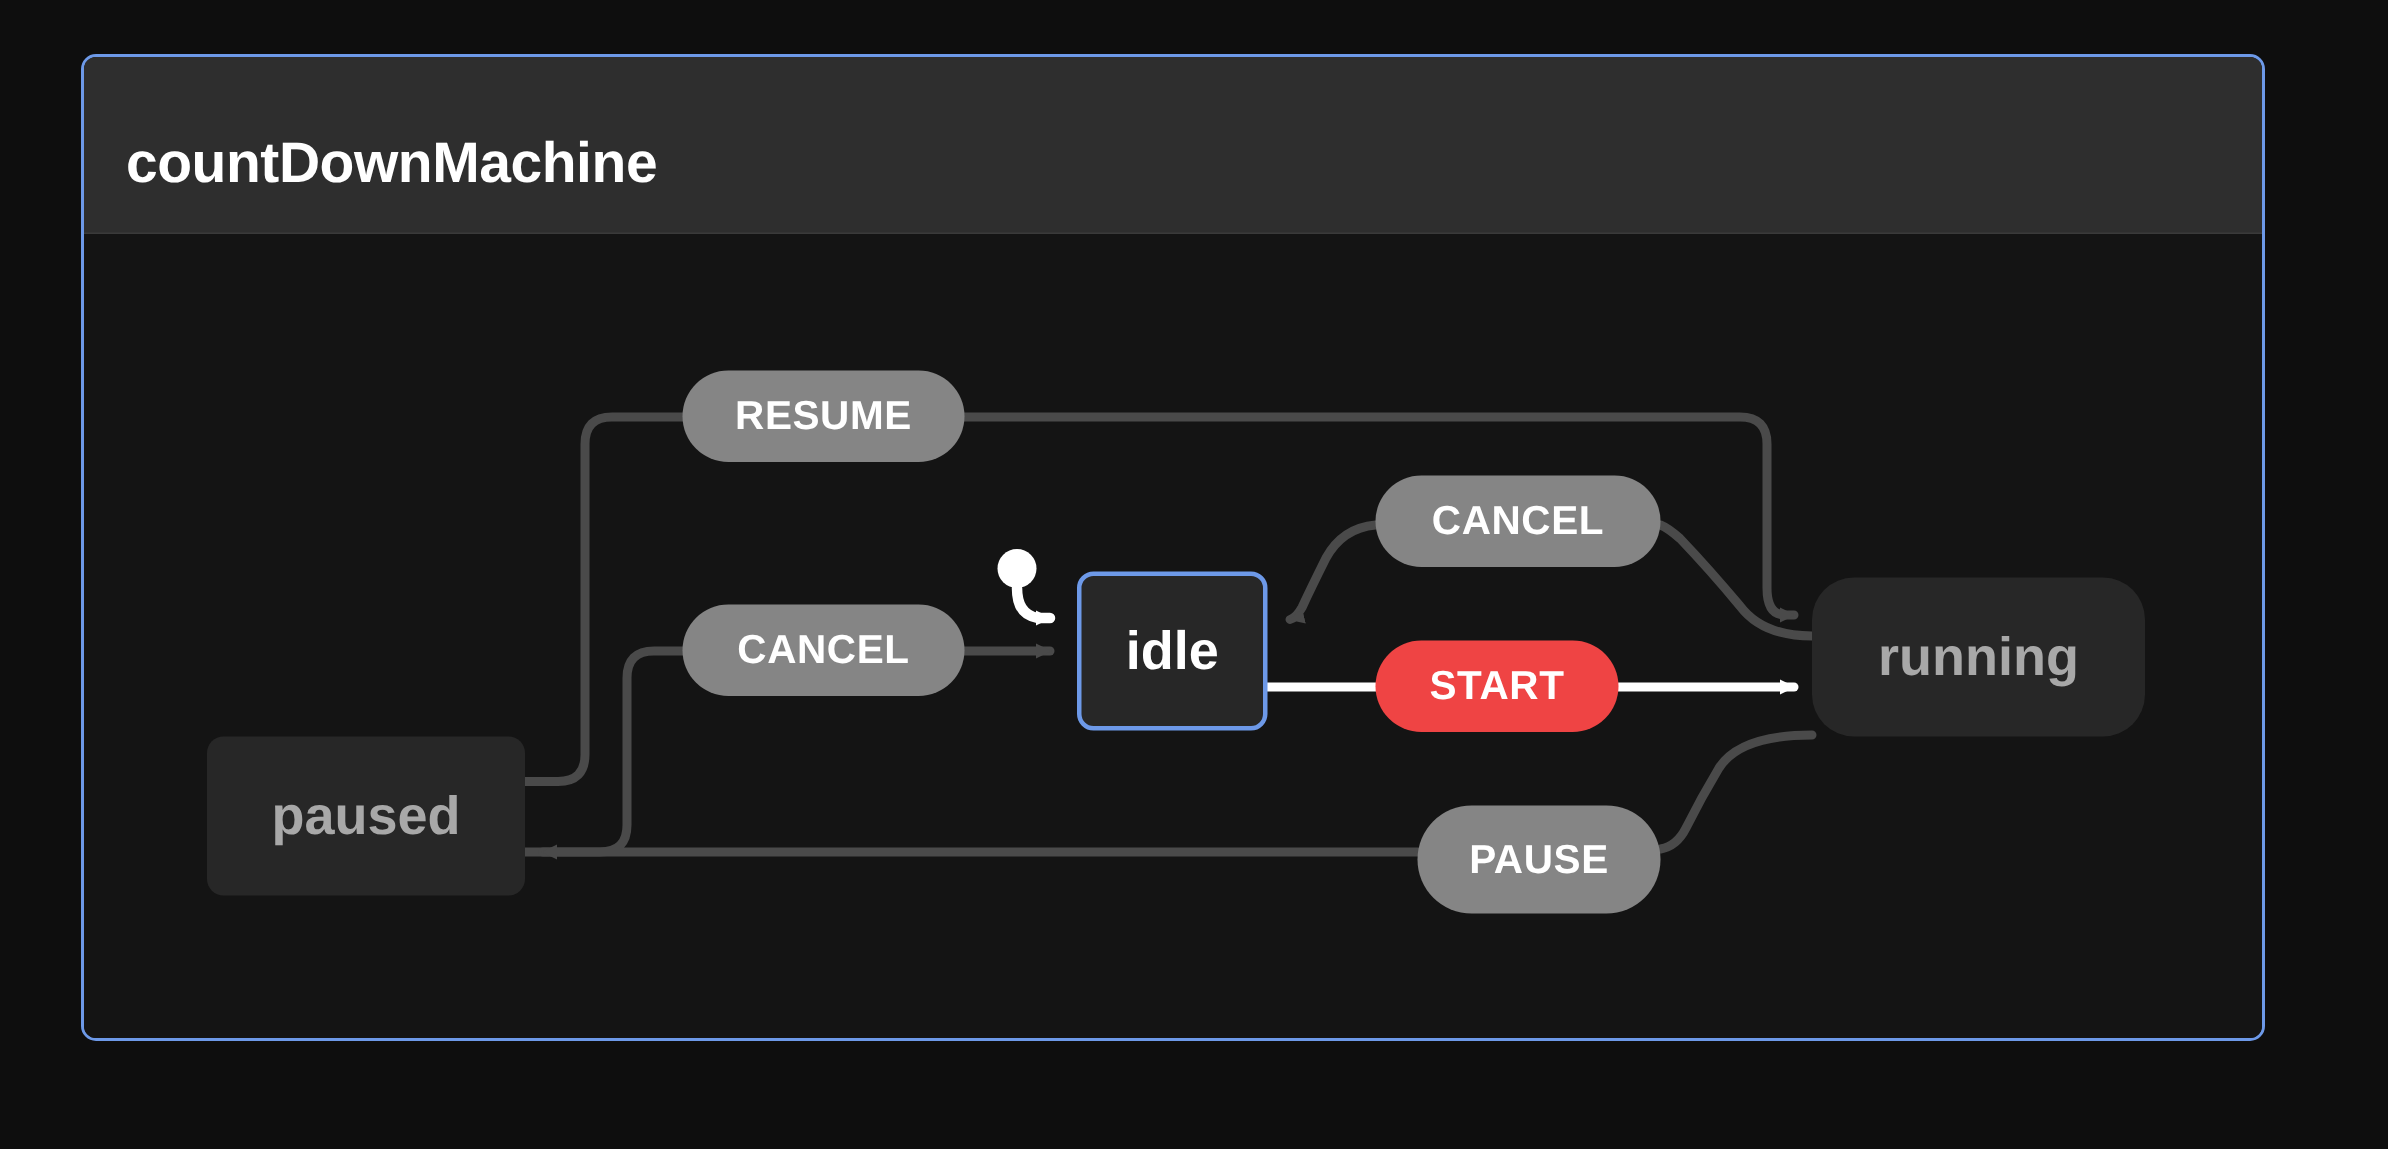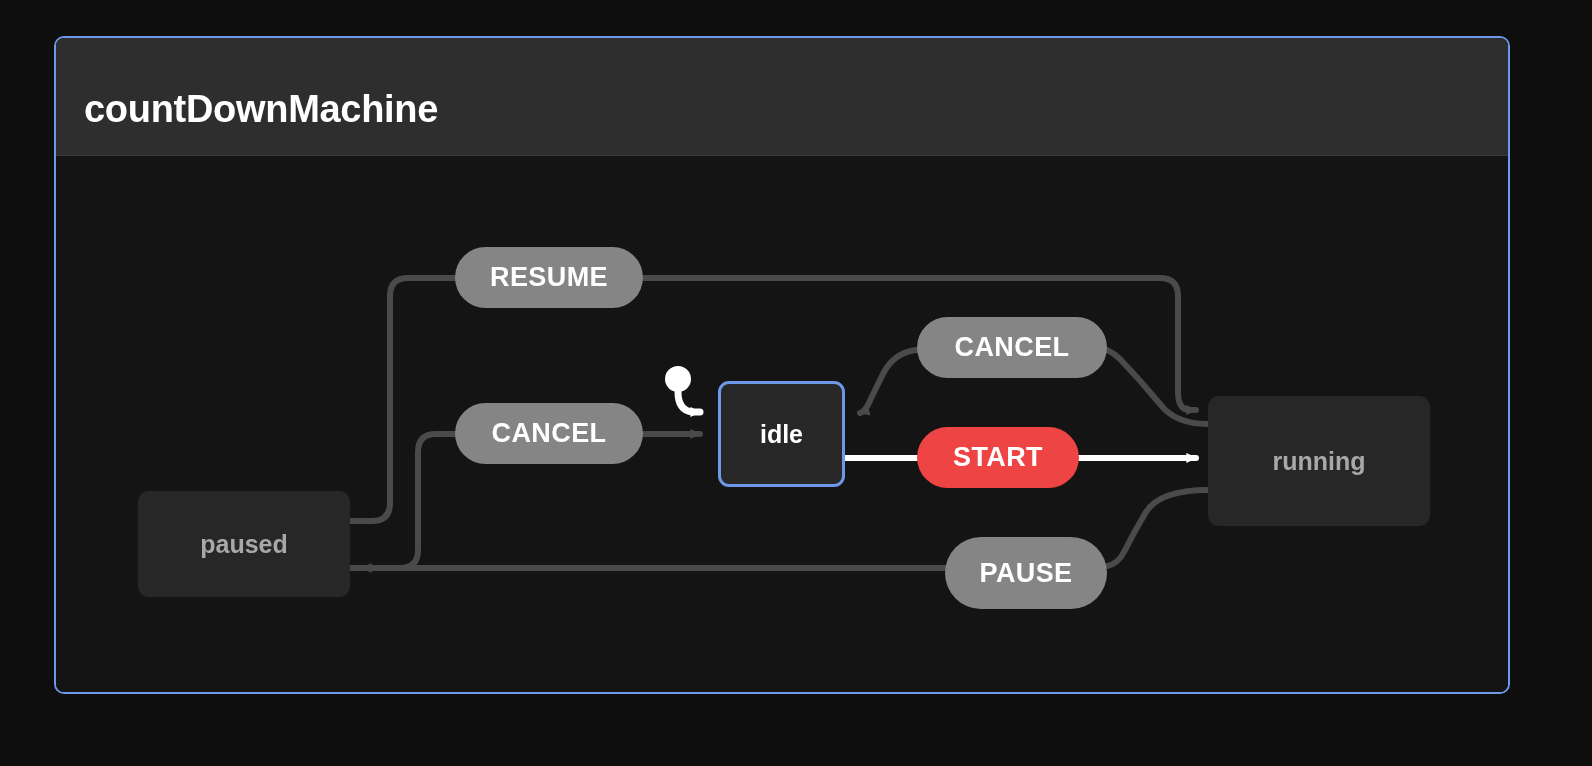--- a/index.html
+++ b/index.html
@@ -72,32 +72,32 @@
   
   .state-node {
     position: absolute;
     background: #272727;
     border-radius: 11px;
     display: flex;
     align-items: center;
     justify-content: center;
     box-sizing: border-box;
     color: #a8a8a8;
-    font-size: 25px;
+    font-size: 36px;
     font-weight: bold;
   }
   .state-node.active {
     border: 3px solid #6d99e8;
     color: #ffffff;
   }
   #node-idle {
     left: 718px; top: 381px; width: 127px; height: 106px;
   }
   #node-running {
-    left: 1208px; top: 396px; width: 222px; height: 130px;
+    left: 1208px; top: 385px; width: 222px; height: 106px; border-radius: 28px;
   }
   #node-paused {
     left: 138px; top: 491px; width: 212px; height: 106px; justify-content: center;
   }
   
   .event-pill {
     position: absolute;
     border-radius: 999px;
     display: flex;
     align-items: center;

